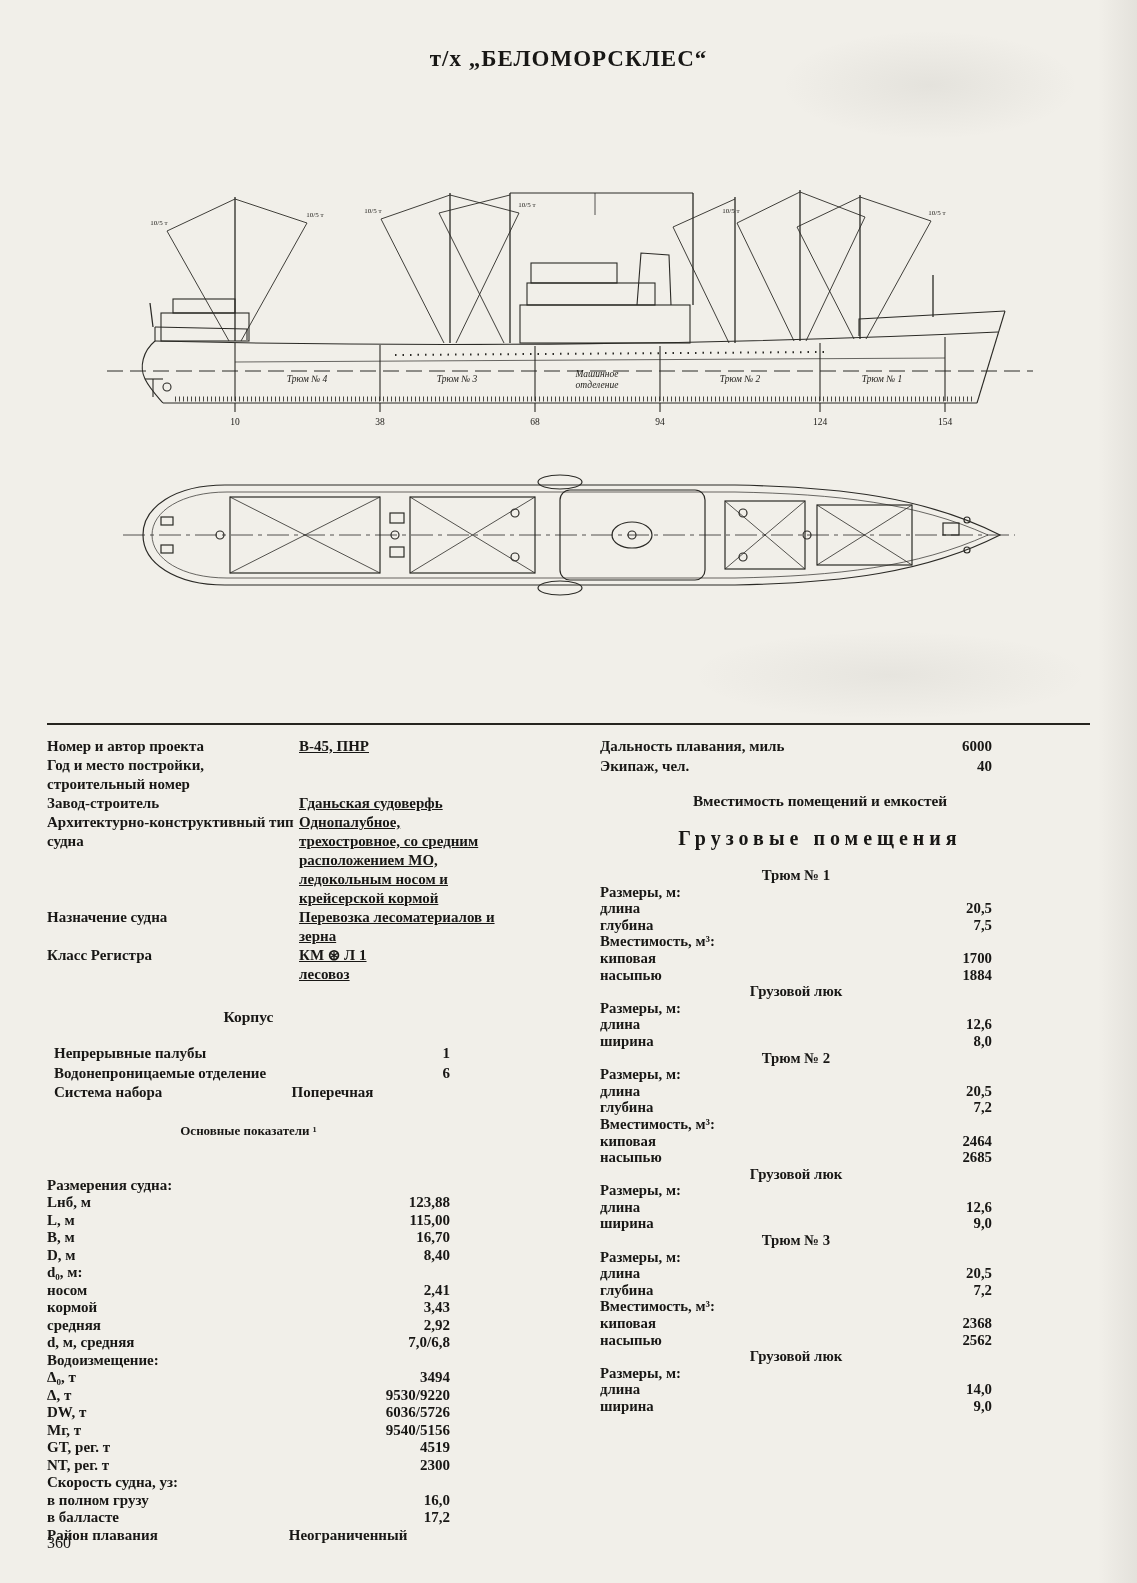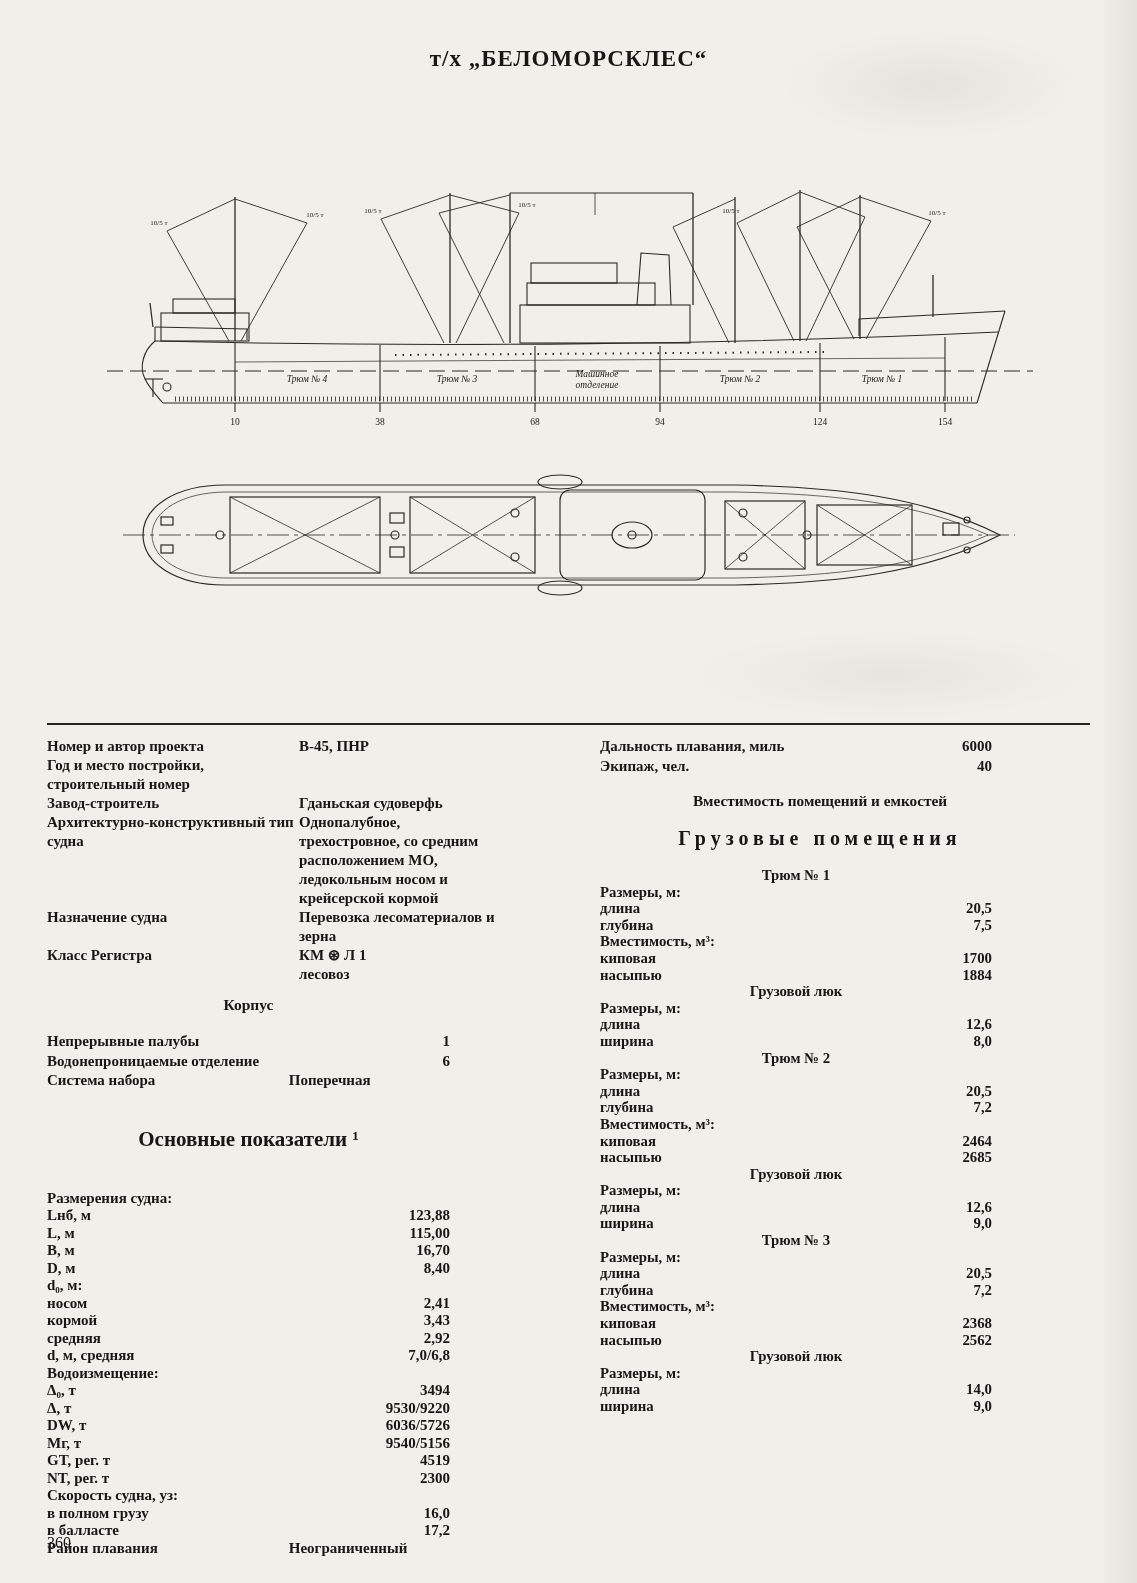--- a/index.html
+++ b/index.html
@@ -33,41 +33,41 @@
     position:absolute; left:47px; top:723px; width:1043px; height:0;
     border:none; border-top:2px solid #26241f;
   }
 
   .columns { position:absolute; left:47px; top:737px; width:1043px; font-weight:bold; font-size:15px; }
   .col-left  { position:absolute; left:0; top:0; width:455px; }
   .col-right { position:absolute; left:553px; top:0; width:440px; }
 
   .info-row { display:flex; line-height:19px; }
   .info-row .lbl { width:252px; flex:none; }
-  .info-row .val { flex:1; white-space:pre-line; }
+  .info-row .val { flex:1; white-space:pre-line;text-decoration:underline; }
 
   .spec { width:403px; }
   .spec-row { display:flex; line-height:17.5px; }
   .spec-row .lbl { }
   .spec-row .val { }
   .t-row .lbl { flex:1 1 auto; }
   .t-row .val { text-align:center; white-space:nowrap; padding-left:6px; }
   .t-rowl .lbl { width:60%; flex:none; }
   .t-rowl .val { flex:1; }
   .t-center { justify-content:center; text-align:center; }
 
-  .hull-spec .spec-row { line-height:19.5px; }
+  .hull-spec .spec-row { line-height:19.5px;margin-left:7px; }
   .top-spec { width:392px; }
   .top-spec .spec-row { line-height:19.5px; }
   .items-spec { width:392px; margin-top:17px; }
   .items-spec .spec-row { line-height:16.6px; font-size:14.8px; }
 
   .sec-title { text-align:center; font-weight:bold; }
-  .hull-title { margin:12px 0 18px; font-size:15.5px; width:403px; }
-  .main-title { margin:36px 0 38px; font-size:21px; width:403px; }
+  .hull-title { margin:24px 0 18px; font-size:15.5px; width:403px; }
+  .main-title { margin:20px 0 38px; font-size:13px; width:403px; }
   .capacity-title { margin-top:16px; font-size:15.3px; width:440px; }
   .cargo-title { margin-top:17px; font-size:20px; letter-spacing:5px; width:440px; }
   .page-number { position:absolute; left:47px; top:1534px; font-size:16px; font-weight:normal; }
 
   svg text { font-family:"Liberation Serif", serif; }
   .hold-label { font-size:9.5px; font-style:italic; fill:#22201c; }
   .frame-num { font-size:9.5px; fill:#22201c; }
   .derrick-label { font-size:7px; fill:#22201c; }
 </style>
 </head>

